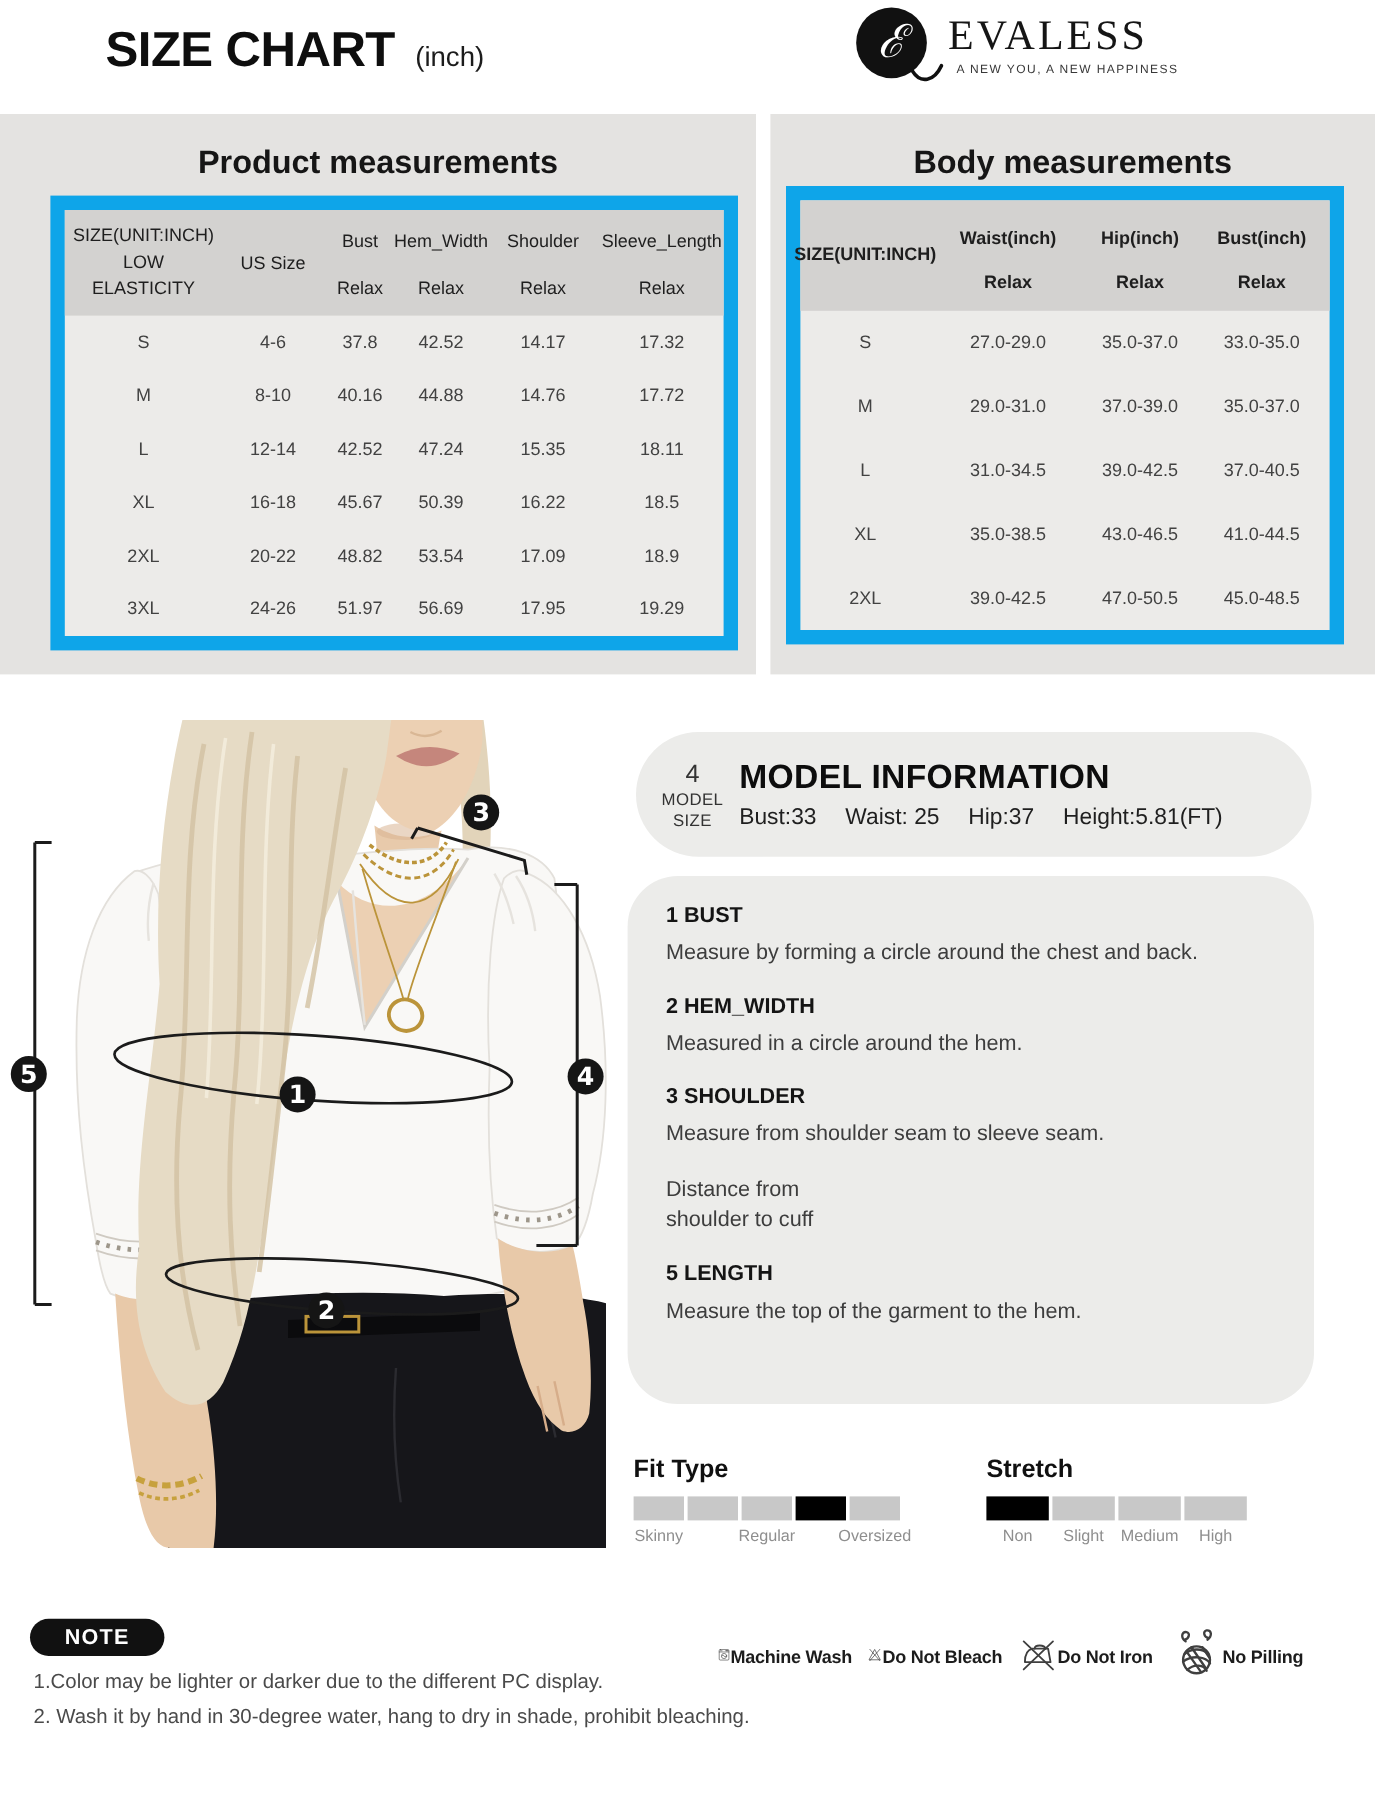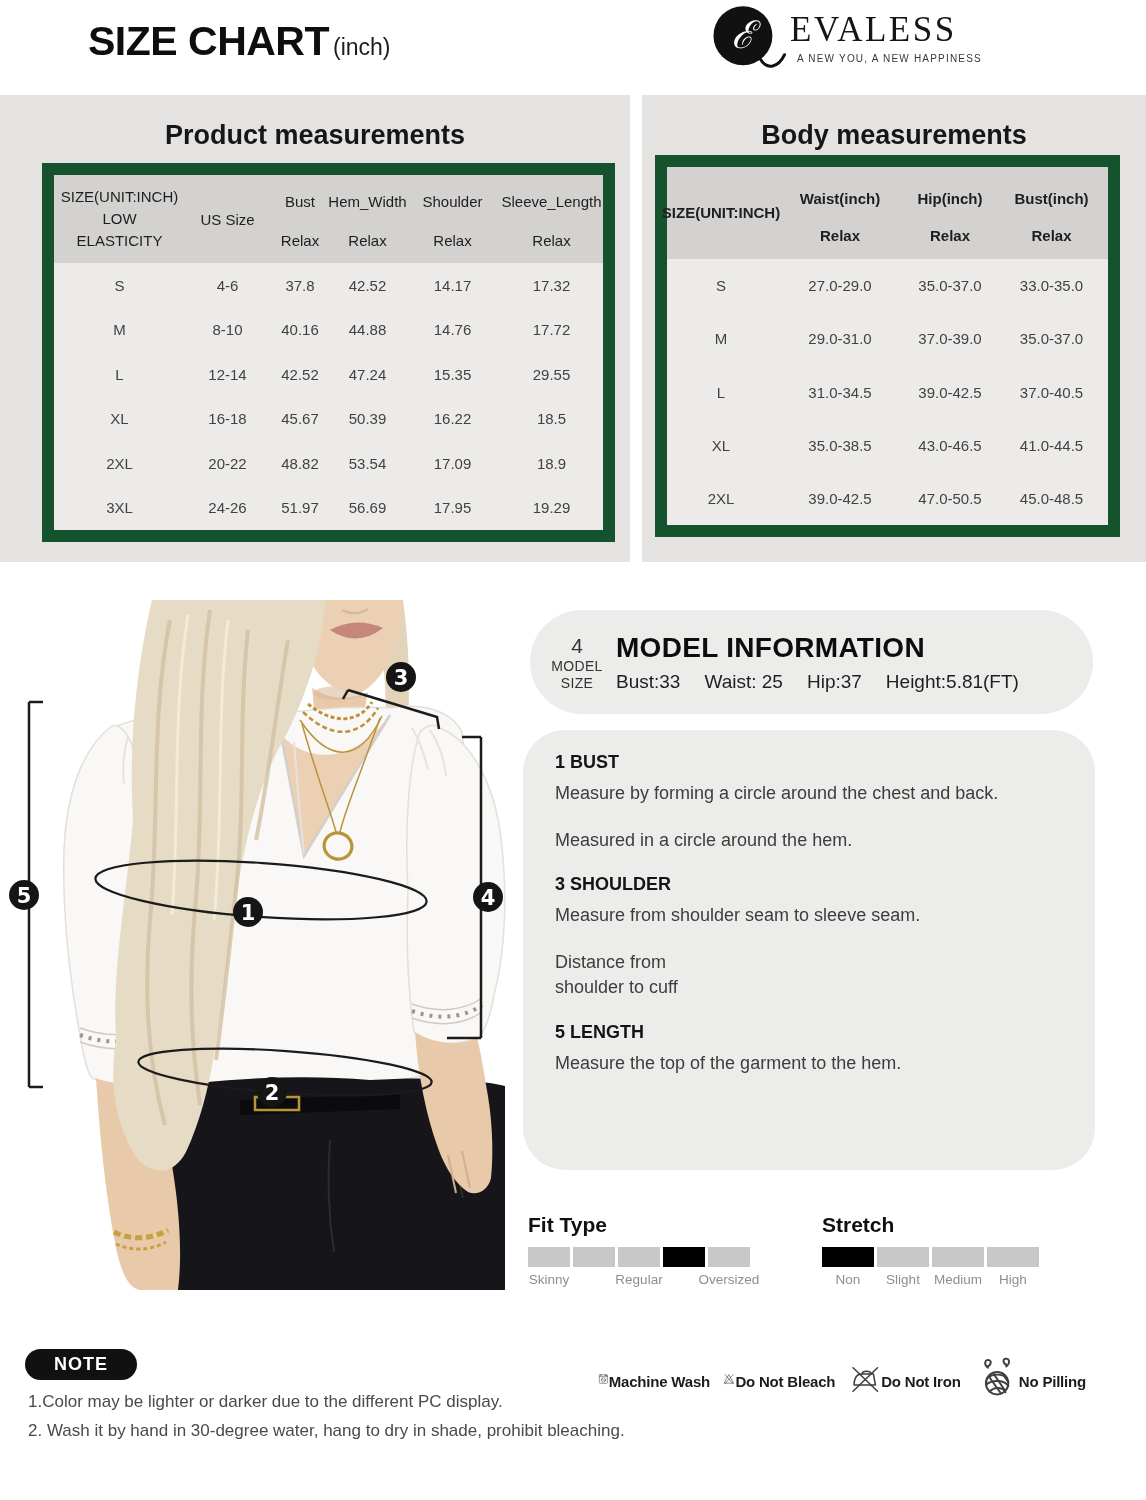--- a/index.html
+++ b/index.html
@@ -1,33 +1,33 @@
 <!DOCTYPE html>
 <html><head>
 <meta charset="utf-8">
 <style>
   html,body{margin:0;padding:0;background:#fff;}
   .page{position:relative;width:1146px;height:1500px;background:#fff;overflow:hidden;
         font-family:"Liberation Sans",sans-serif;color:#222;}
 
   
   .size-title{position:absolute;left:88px;top:18px;font-size:41px;font-weight:700;color:#0e0e0e;letter-spacing:-0.5px;}
-  .size-unit{font-size:23px;font-weight:400;color:#1c1c1c;margin-left:4px;letter-spacing:0;}
+  .size-unit{font-size:23px;font-weight:400;color:#1c1c1c;margin-left:17px;letter-spacing:0;}
   .logo-mark{position:absolute;left:710px;top:2px;width:78px;height:76px;}
   .brand{position:absolute;left:790px;top:12px;font-family:"Liberation Serif",serif;font-size:35px;
          letter-spacing:2.5px;color:#151515;line-height:1;}
   .tagline{position:absolute;left:797px;top:53px;font-size:10px;letter-spacing:1.2px;color:#383838;}
 
   
   .band{position:absolute;left:0;top:95px;width:1146px;height:467px;}
   .panel{position:absolute;top:0;height:467px;background:#e4e3e1;}
   .panel-left{left:0;width:630px;}
   .panel-right{left:642px;width:504px;}
   .panel-title{position:absolute;top:25px;left:0;width:100%;text-align:center;font-size:27px;font-weight:600;color:#161616;}
-  .tframe{position:absolute;background:#14532d;padding:12px;box-sizing:border-box;}
+  .tframe{position:absolute;background:#0ea5e9;padding:12px;box-sizing:border-box;}
   .tframe-left{left:42px;top:68px;width:573px;height:379px;}
   .tframe-right{left:13px;top:60px;width:465px;height:382px;}
   .table{display:flex;flex-direction:column;width:100%;height:100%;background:#ecebe9;}
   .thead{display:grid;background:#d3d2d0;}
   .trow{display:grid;flex:1;}
   .t-left .thead,.t-left .trow{grid-template-columns:131px 85px 60px 75px 95px 1fr;}
   .t-right .thead,.t-right .trow{grid-template-columns:108px 130px 90px 1fr;}
   .t-left .thead{height:88px;}
   .t-right .thead{height:92px;}
   .tcell{display:flex;align-items:center;justify-content:center;font-size:15px;color:#424242;}
@@ -139,21 +139,21 @@
               <div class="tcell">44.88</div>
               <div class="tcell">14.76</div>
               <div class="tcell">17.72</div>
             </div>
             <div class="trow">
               <div class="tcell">L</div>
               <div class="tcell">12-14</div>
               <div class="tcell">42.52</div>
               <div class="tcell">47.24</div>
               <div class="tcell">15.35</div>
-              <div class="tcell">29.55</div>
+              <div class="tcell">18.11</div>
             </div>
             <div class="trow">
               <div class="tcell">XL</div>
               <div class="tcell">16-18</div>
               <div class="tcell">45.67</div>
               <div class="tcell">50.39</div>
               <div class="tcell">16.22</div>
               <div class="tcell">18.5</div>
             </div>
             <div class="trow">
@@ -326,20 +326,21 @@
         </div>
     </div>
   </div>
 
   <div class="defs-box" id="definitions-list">
       <div class="def-item">
         <div class="def-head">1 BUST</div>
         <div class="def-text">Measure by forming a circle around the chest and back.</div>
       </div>
       <div class="def-item">
+        <div class="def-head">2 HEM_WIDTH</div>
         <div class="def-text">Measured in a circle around the hem.</div>
       </div>
       <div class="def-item">
         <div class="def-head">3 SHOULDER</div>
         <div class="def-text">Measure from shoulder seam to sleeve seam.</div>
       </div>
       <div class="def-item">
         <div class="def-text">Distance from
 shoulder to cuff</div>
       </div>

